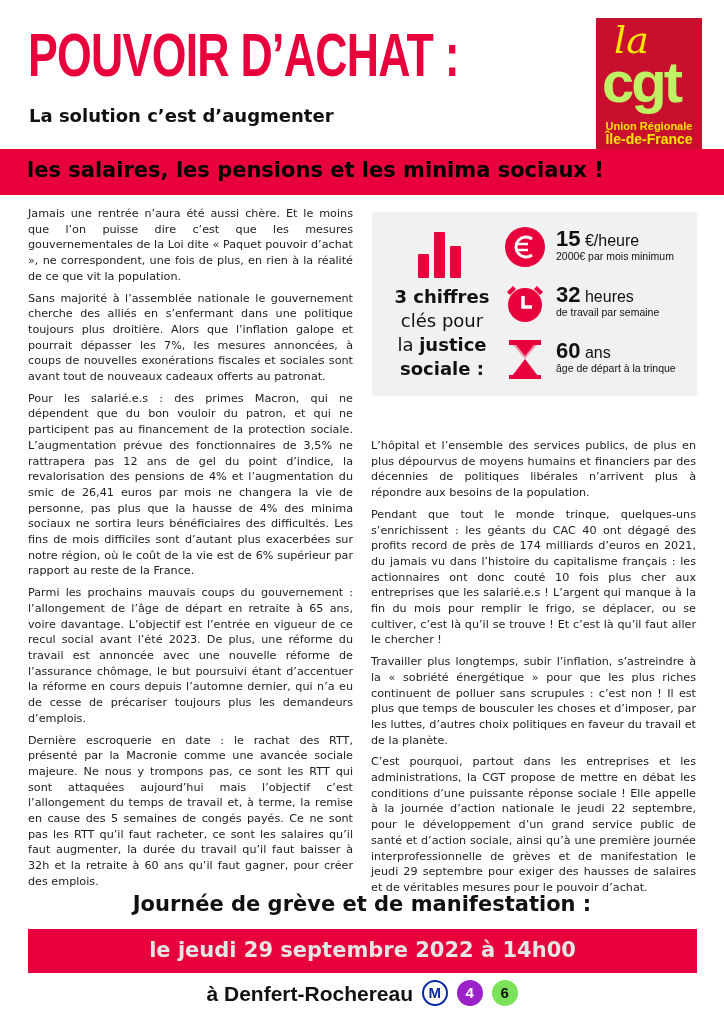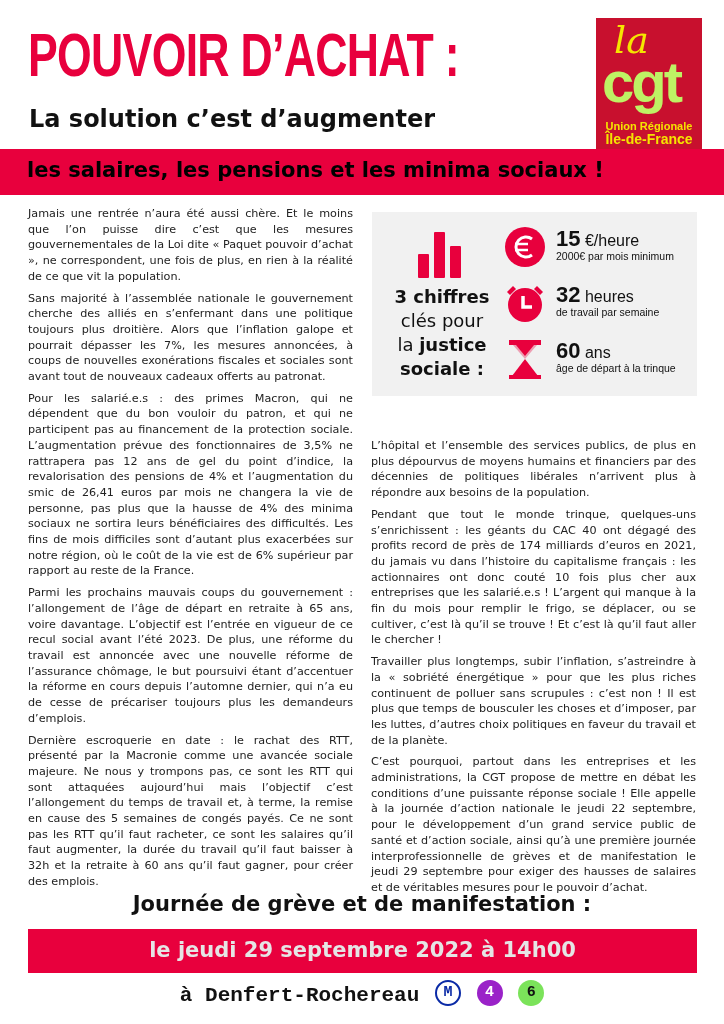--- a/index.html
+++ b/index.html
@@ -1,18 +1,18 @@
 <!DOCTYPE html>
 <html><head>
 <meta charset="utf-8">
 <style>
   html, body { margin:0; padding:0; background:#fff; }
   body { width:724px; height:1024px; position:relative; overflow:hidden; font-family:"DejaVu Sans", sans-serif; color:#222; }
   .title { position:absolute; left:28px; top:20px; font-family:"Liberation Sans", sans-serif; font-weight:bold; font-size:62px; color:#e8003d; letter-spacing:-1px; transform:scaleX(0.72); transform-origin:left top; white-space:nowrap; line-height:70px; }
-  .subtitle { position:absolute; left:29px; top:105px; font-family:"DejaVu Sans", sans-serif; font-weight:bold; font-size:24px; color:#111; white-space:nowrap; }
+  .subtitle { position:absolute; left:29px; top:105px; font-family:"DejaVu Sans", sans-serif; font-weight:bold; font-size:18px; color:#111; white-space:nowrap; }
   .logo { position:absolute; left:596px; top:18px; width:106px; height:132px; background:#c8102e; box-shadow:0 0 0 2px #fff; overflow:hidden; }
   .logo .la { position:absolute; left:18px; top:0px; font-family:"DejaVu Serif", serif; font-style:italic; font-size:38px; color:#f5e500; }
   .logo .cgt { position:absolute; left:6px; top:34px; font-family:"Liberation Sans", sans-serif; font-weight:bold; font-size:58px; color:#bef264; letter-spacing:-3px; line-height:60px; }
   .logo .ur { position:absolute; left:0; width:100%; text-align:center; top:102px; font-family:"Liberation Sans", sans-serif; font-weight:bold; font-size:11px; color:#f5e500; line-height:12px; }
   .logo .idf { position:absolute; left:0; width:100%; text-align:center; top:114px; font-family:"Liberation Sans", sans-serif; font-weight:bold; font-size:14px; color:#f5e500; line-height:14px; }
   .banner { position:absolute; left:0; top:149px; width:724px; height:46px; background:#e8003d; }
   .banner span { position:absolute; left:27px; top:9px; font-family:"DejaVu Sans", sans-serif; font-weight:bold; font-size:21px; color:#000000; white-space:nowrap; }
   .col { position:absolute; font-family:"DejaVu Sans", sans-serif; font-size:11.2px; line-height:15.7px; color:#222; text-align:justify; hyphens:auto; }
   .col p { margin:0 0 6px 0; }
   .left { left:28px; top:206px; width:325px; }
@@ -24,21 +24,21 @@
   .kb-label b { font-weight:bold; }
   .kb-row { position:absolute; left:132px; width:190px; height:50px; }
   .kb-icon { position:absolute; left:0; top:0; width:42px; height:42px; }
   .kb-big { position:absolute; left:52px; top:0; font-family:"Liberation Sans", sans-serif; white-space:nowrap; color:#111; }
   .kb-big b { font-size:22px; font-weight:bold; }
   .kb-big span { font-size:16px; }
   .kb-small { position:absolute; left:52px; top:24px; font-family:"Liberation Sans", sans-serif; font-size:10.5px; color:#111; white-space:nowrap; }
   .footer-title { position:absolute; left:0; width:724px; top:892px; text-align:center; font-family:"DejaVu Sans", sans-serif; font-weight:bold; font-size:21px; color:#111; }
   .footer-banner { position:absolute; left:28px; top:929px; width:669px; height:44px; background:#e8003d; }
   .footer-banner span { position:absolute; left:0; width:100%; text-align:center; top:9px; font-family:"DejaVu Sans", sans-serif; font-weight:bold; font-size:21px; color:#e5e5e5; white-space:nowrap; }
-  .footer-place { position:absolute; left:0; width:724px; top:982px; text-align:center; font-family:Liberation Mono, monospace; font-weight:bold; font-size:21px; color:#111; white-space:nowrap; }
+  .footer-place { position:absolute; left:0; width:724px; top:982px; text-align:center; font-family:Liberation Sans, sans-serif; font-weight:bold; font-size:21px; color:#111; white-space:nowrap; }
   .metro { display:inline-block; width:26px; height:26px; border-radius:50%; vertical-align:middle; text-align:center; line-height:26px; font-size:15px; font-weight:bold; margin-left:3px; position:relative; top:-2px; box-sizing:border-box; }
   .metro-m { border:2.5px solid #0a2aa6; color:#0a2aa6; line-height:21px; background:#fff; }
   .metro-4 { background:#9a22c8; color:#fff; }
   .metro-6 { background:#7be35a; color:#111; }
 </style>
 </head>
 <body>
 
 <div class="title">POUVOIR D’ACHAT :</div>
 <div class="subtitle">La solution c’est d’augmenter</div>

